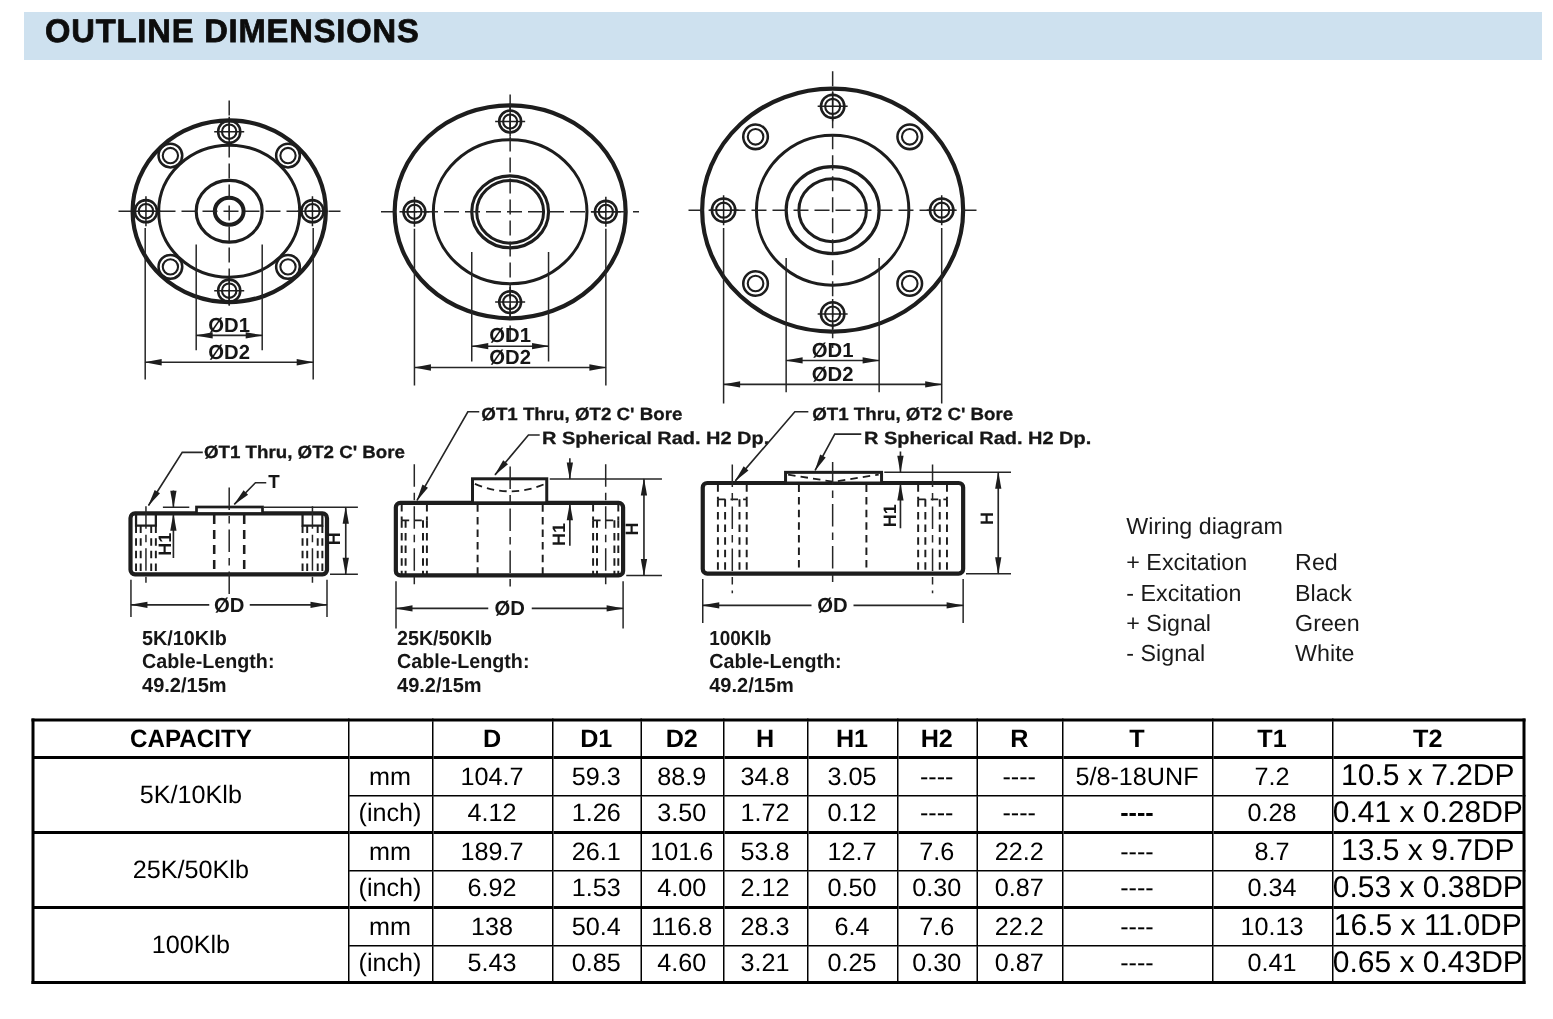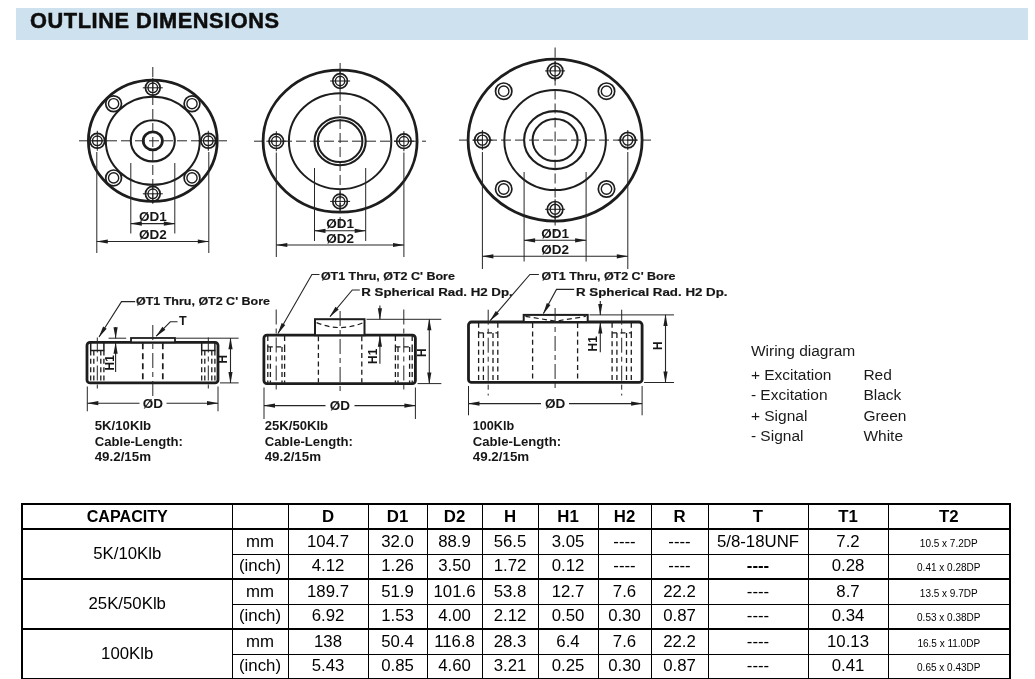--- a/index.html
+++ b/index.html
@@ -22,25 +22,25 @@
 .dasha{stroke:#1d1d1d;stroke-width:1.2;fill:none;stroke-dasharray:5 3.4}
 .ub{stroke:#1d1d1d;stroke-width:1.5;fill:none}
 .plate{stroke:#1d1d1d;stroke-width:1.8;fill:#fff}
 .plate2{stroke:#1d1d1d;stroke-width:2;fill:#fff}
 text.dt{font-size:13.5px;font-weight:bold;fill:#161616}
 text.rt{font-size:12px;font-weight:bold;fill:#161616}
 text.lbl{font-size:11.8px;font-weight:bold;fill:#161616;stroke:#161616;stroke-width:0.2}
 text.lbl2{font-size:12.5px;font-weight:bold;fill:#161616}
 text.cap{font-size:13.5px;font-weight:bold;fill:#161616}
 text.wr{font-size:15.5px;fill:#1a1a1a}
-table.dims{filter:grayscale(1);position:absolute;left:21px;top:503px;border-collapse:collapse;table-layout:fixed;font-size:16.8px;color:#000;border:2px solid #000}
+table.dims{filter:grayscale(1);position:absolute;left:21px;top:479px;border-collapse:collapse;table-layout:fixed;font-size:16.8px;color:#000;border:2px solid #000}
 table.dims td{border:1px solid #000;text-align:center;height:25px;padding:0;overflow:hidden;white-space:nowrap}
 table.dims .b{font-weight:bold}
 table.dims tr.grp td{border-top:2px solid #000}
-table.dims .s{font-size:10px}
+table.dims .s{font-size:20px}
 .cpt{display:inline-block;transform:scaleX(0.96)}
 </style></head>
 <body>
 <div class="bar"></div>
 <svg class="dw" width="1035" height="679" viewBox="0 0 1035 679">
 <defs>
       <marker id="a" viewBox="0 0 12 6" refX="11.4" refY="3" markerWidth="12" markerHeight="6" orient="auto-start-reverse" markerUnits="userSpaceOnUse">
         <path d="M0.4,0.9 L12,3 L0.4,5.1 Z" fill="#1d1d1d"></path>
       </marker>
     </defs>
@@ -307,23 +307,23 @@
         <td class="b">H2</td>
         <td class="b">R</td>
         <td class="b">T</td>
         <td class="b">T1</td>
         <td class="b">T2</td>
       </tr>
 <tr class="grp">
         <td rowspan="2">5K/10Klb</td>
         <td>mm</td>
         <td>104.7</td>
-        <td>32.0</td>
+        <td>59.3</td>
         <td>88.9</td>
-        <td>56.5</td>
+        <td>34.8</td>
         <td>3.05</td>
         <td>----</td>
         <td>----</td>
         <td>5/8-18UNF</td>
         <td>7.2</td>
         <td><span class="s">10.5 x 7.2DP</span></td>
       </tr>
 <tr>
         <td>(inch)</td>
         <td>4.12</td>
@@ -334,21 +334,21 @@
         <td>----</td>
         <td>----</td>
         <td><b>----</b></td>
         <td>0.28</td>
         <td><span class="s">0.41 x 0.28DP</span></td>
       </tr>
 <tr class="grp">
         <td rowspan="2">25K/50Klb</td>
         <td>mm</td>
         <td>189.7</td>
-        <td>51.9</td>
+        <td>26.1</td>
         <td>101.6</td>
         <td>53.8</td>
         <td>12.7</td>
         <td>7.6</td>
         <td>22.2</td>
         <td>----</td>
         <td>8.7</td>
         <td><span class="s">13.5 x 9.7DP</span></td>
       </tr>
 <tr>

